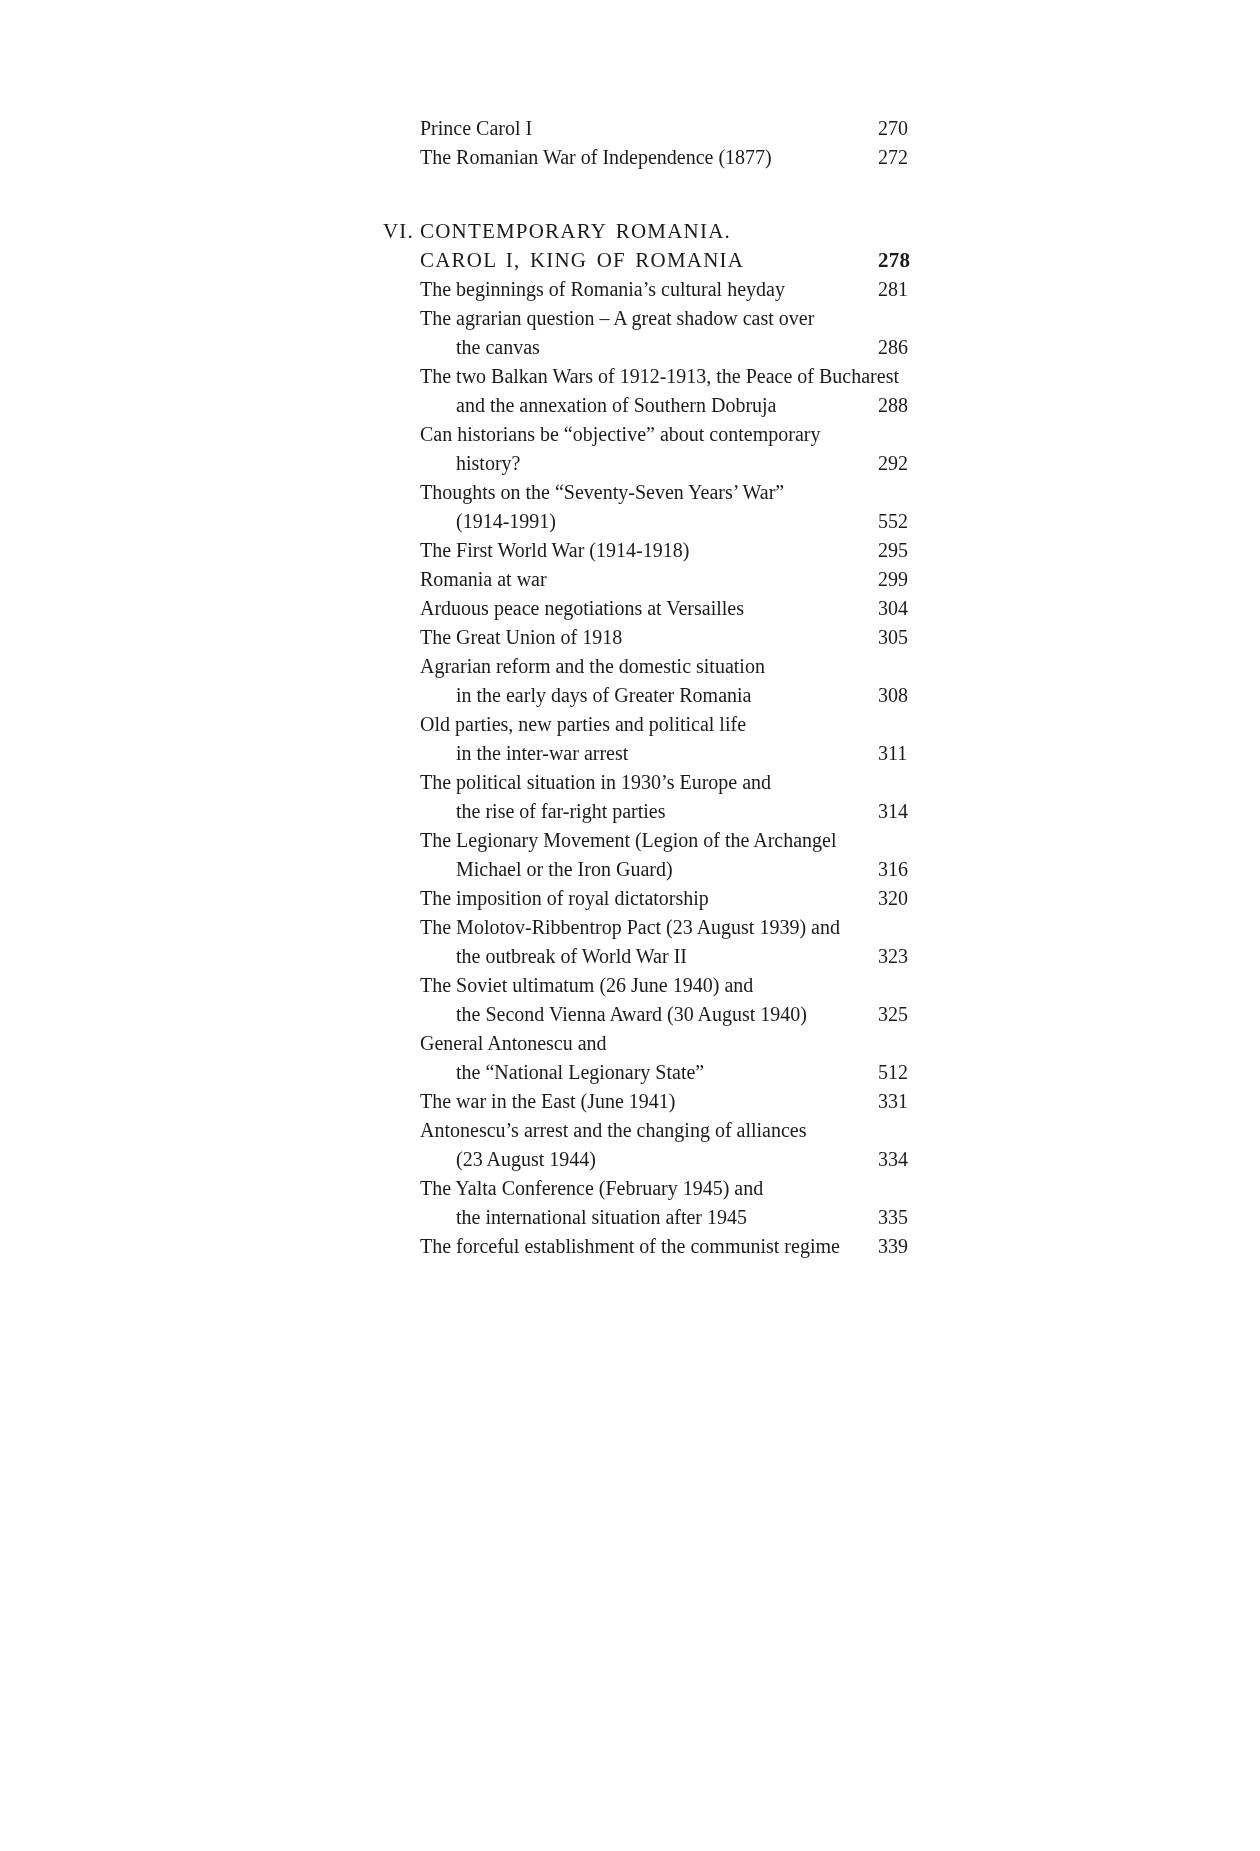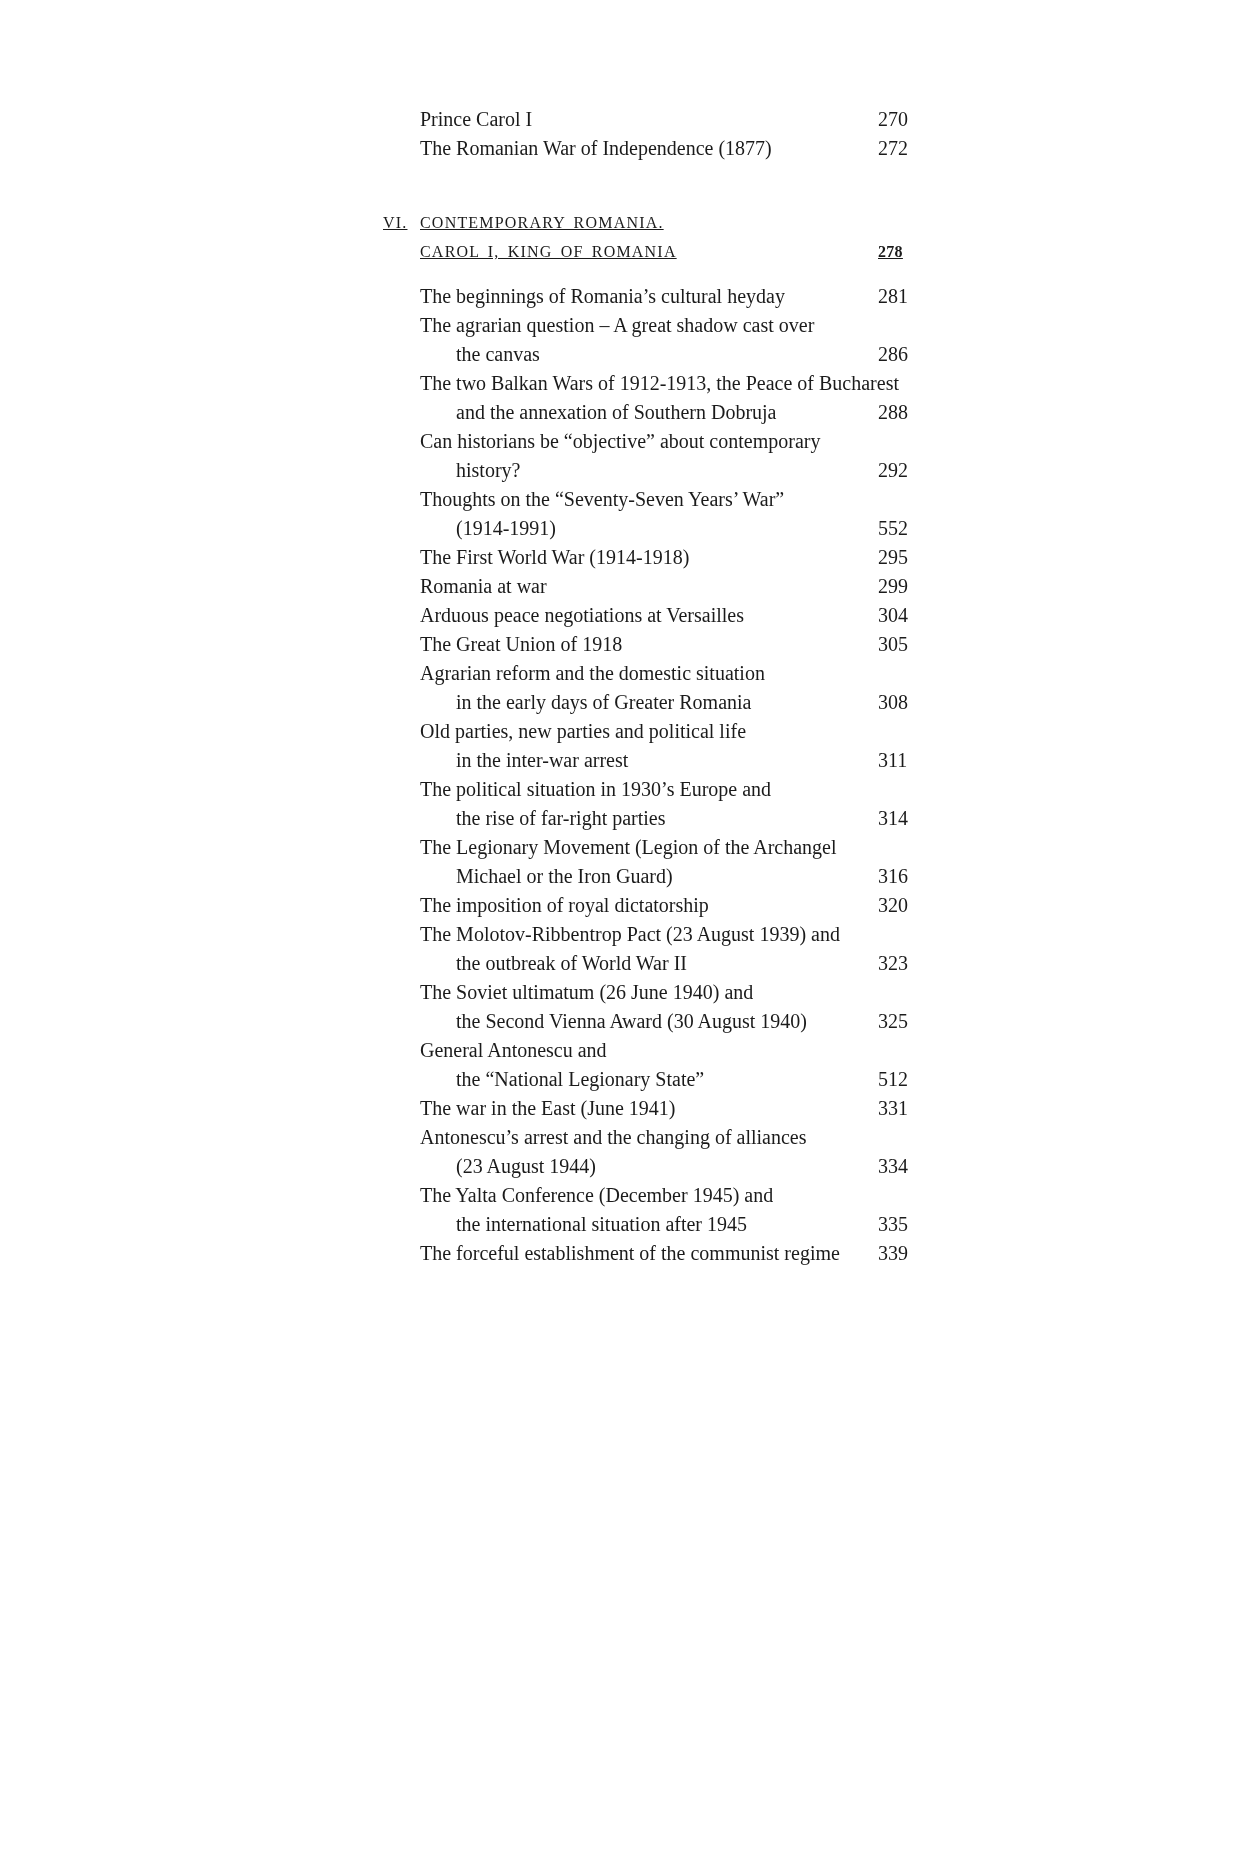--- a/index.html
+++ b/index.html
@@ -12,21 +12,21 @@
   .page {
     position: relative;
     width: 1260px;
     height: 1851px;
     background: #ffffff;
     overflow: hidden;
   }
   .toc {
     position: absolute;
     left: 420px;
-    top: 105px;
+    top: 114px;
     width: 500px;
     font-size: 20px;
   }
   .line {
     display: flex;
     align-items: baseline;
     line-height: 29px;
   }
   .line .title {
     flex: 1 1 auto;
@@ -36,25 +36,23 @@
     padding-left: 36px;
   }
   .pagenum {
     flex: 0 0 auto;
     min-width: 42px;
     text-align: left;
     white-space: nowrap;
   }
   .heading {
     margin-top: 45px;
-    margin-bottom: 16px;
-    font-size: 16px;
+    font-size: 21px;
     letter-spacing: 1.2px;
     word-spacing: 3px;
-    text-decoration: underline;
   }
   .h-line {
     display: flex;
     align-items: baseline;
     line-height: 29px;
   }
   .h-num {
     flex: 0 0 auto;
     width: 37px;
     margin-left: -37px;
@@ -247,21 +245,21 @@
           <div class="line">
             <span class="title">Antonescu’s arrest and the changing of alliances</span>
           </div>
           <div class="line indent">
             <span class="title">(23 August 1944)</span>
             <span class="pagenum">334</span>
           </div>
         </div>
         <div class="entry">
           <div class="line">
-            <span class="title">The Yalta Conference (December 1945) and</span>
+            <span class="title">The Yalta Conference (February 1945) and</span>
           </div>
           <div class="line indent">
             <span class="title">the international situation after 1945</span>
             <span class="pagenum">335</span>
           </div>
         </div>
         <div class="entry">
           <div class="line">
             <span class="title">The forceful establishment of the communist regime</span>
             <span class="pagenum">339</span>

